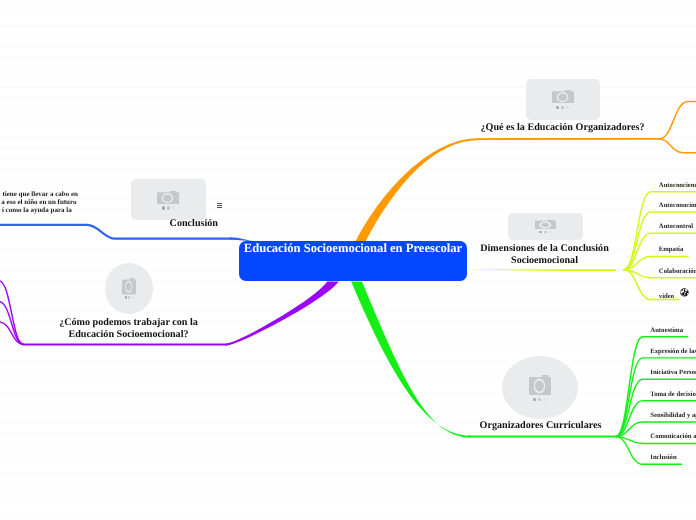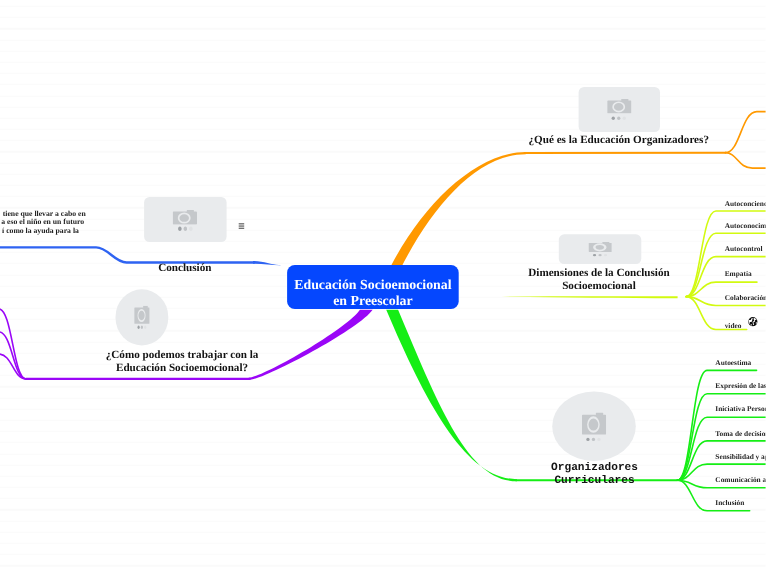--- a/index.html
+++ b/index.html
@@ -7,22 +7,22 @@
   body{width:696px;height:520px;overflow:hidden;background:#ffffff;
        font-family:"Liberation Serif",serif;
        -webkit-font-smoothing:antialiased;text-rendering:geometricPrecision;}
   #canvas{position:relative;width:696px;height:520px;overflow:hidden;
     background-image:repeating-linear-gradient(to bottom,
        #ffffff 0px,#ffffff 9.12px,#fafafa 9.12px,#fafafa 10.17px);
     background-position:0 -3.9px;}
   svg.branches{position:absolute;left:0;top:0;width:696px;height:520px;}
 
   
-  #central{position:absolute;left:261px;top:241px;width:156px;height:40px;
-     background:#0547fe;border-radius:7px;display:flex;align-items:flex-end;
+  #central{position:absolute;left:239px;top:241px;width:228px;height:40px;
+     background:#0547fe;border-radius:7px;display:flex;align-items:flex-start;
      justify-content:center;box-sizing:border-box;}
   #central .txt{color:#ffffff;font-weight:bold;font-size:12.6px;text-align:center;
      line-height:14.6px;}
 
   
   .node{position:absolute;}
   .ph{position:absolute;background:#e9ebed;display:flex;align-items:center;
       justify-content:center;flex-direction:column;}
   .ph .cam{display:block;}
   .ph{padding-top:0.8px;}
@@ -122,53 +122,53 @@
         <rect x="13.3" y="0" width="6.8" height="1.9" rx="0.5" fill="#c5c8cb"></rect>
         <rect x="0" y="1.3" width="23" height="12.3" rx="0.9" fill="#c5c8cb"></rect>
         <ellipse cx="10.9" cy="7.3" rx="5.3" ry="4.3" fill="none" stroke="#e9ebed" stroke-width="1.35"></ellipse>
       </svg>
       <div class="dots" style="gap:1.9px;margin-top:2.4px;">
         <i class="d1" style="width:3.1px;height:3.1px"></i>
           <i class="d2" style="width:3.1px;height:3.1px"></i>
           <i class="d3" style="width:3.1px;height:3.1px"></i>
       </div>
     </div>
-    <div class="nlabel" style="left:470.5px;top:420.3px;width:140px;font-family:Liberation Mono, monospace;">Organizadores Curriculares</div>
+    <div class="nlabel" style="left:470.5px;top:420.3px;width:140px;">Organizadores Curriculares</div>
   </div>
 
   <div class="node">
     <div class="ph" style="left:104.6px;top:263px;width:48.4px;height:49.9px;border-radius:50%;">
       <svg class="cam" width="14.1" height="16.4" viewBox="0 0 23 13.6" preserveAspectRatio="none">
         <rect x="13.3" y="0" width="6.8" height="1.9" rx="0.5" fill="#c5c8cb"></rect>
         <rect x="0" y="1.3" width="23" height="12.3" rx="0.9" fill="#c5c8cb"></rect>
         <ellipse cx="10.9" cy="7.3" rx="5.3" ry="4.3" fill="none" stroke="#e9ebed" stroke-width="1.35"></ellipse>
       </svg>
       <div class="dots" style="gap:0.9px;margin-top:1.7px;">
         <i class="d1" style="width:2.1px;height:3.1px;border-radius:1.05px/1.55px"></i>
           <i class="d2" style="width:2.1px;height:3.1px;border-radius:1.05px/1.55px"></i>
           <i class="d3" style="width:2.1px;height:3.1px;border-radius:1.05px/1.55px"></i>
       </div>
     </div>
-    <div class="nlabel" style="left:52.5px;top:317.2px;width:152px;margin-left:37px;">¿Cómo podemos trabajar con la Educación Socioemocional?</div>
+    <div class="nlabel" style="left:52.5px;top:317.2px;width:152px;">¿Cómo podemos trabajar con la Educación Socioemocional?</div>
   </div>
 
   <div class="node">
     <div class="ph" style="left:131.3px;top:178.9px;width:74.4px;height:40.8px;border-radius:5px;">
       <svg class="cam" width="22.1" height="13.4" viewBox="0 0 23 13.6" preserveAspectRatio="none">
         <rect x="13.3" y="0" width="6.8" height="1.9" rx="0.5" fill="#c5c8cb"></rect>
         <rect x="0" y="1.3" width="23" height="12.3" rx="0.9" fill="#c5c8cb"></rect>
         <ellipse cx="10.9" cy="7.3" rx="5.3" ry="4.3" fill="none" stroke="#e9ebed" stroke-width="1.6"></ellipse>
       </svg>
       <div class="dots" style="gap:1.8px;margin-top:2.5px;">
         <i class="d1" style="width:3.2px;height:3.2px"></i>
           <i class="d2" style="width:3.2px;height:3.2px"></i>
           <i class="d3" style="width:3.2px;height:3.2px"></i>
       </div>
     </div>
-    <div class="nlabel" style="left:118px;top:238px;width:100px;">Conclusión</div>
+    <div class="nlabel" style="left:118px;top:218px;width:100px;text-align:right;">Conclusión</div>
     <div class="hamb" style="left:216.8px;top:202.7px;">
       <span></span>
         <span></span>
         <span></span>
     </div>
     <div class="noteblk" style="left:-222px;top:189.8px;width:300px;">
       <div style="margin-right:0px;">tiene que llevar a cabo en</div>
       <div style="margin-right:1.5px;">a eso el niño en un futuro</div>
       <div style="margin-right:6.3px;">í como la ayuda para la</div>
     </div>

